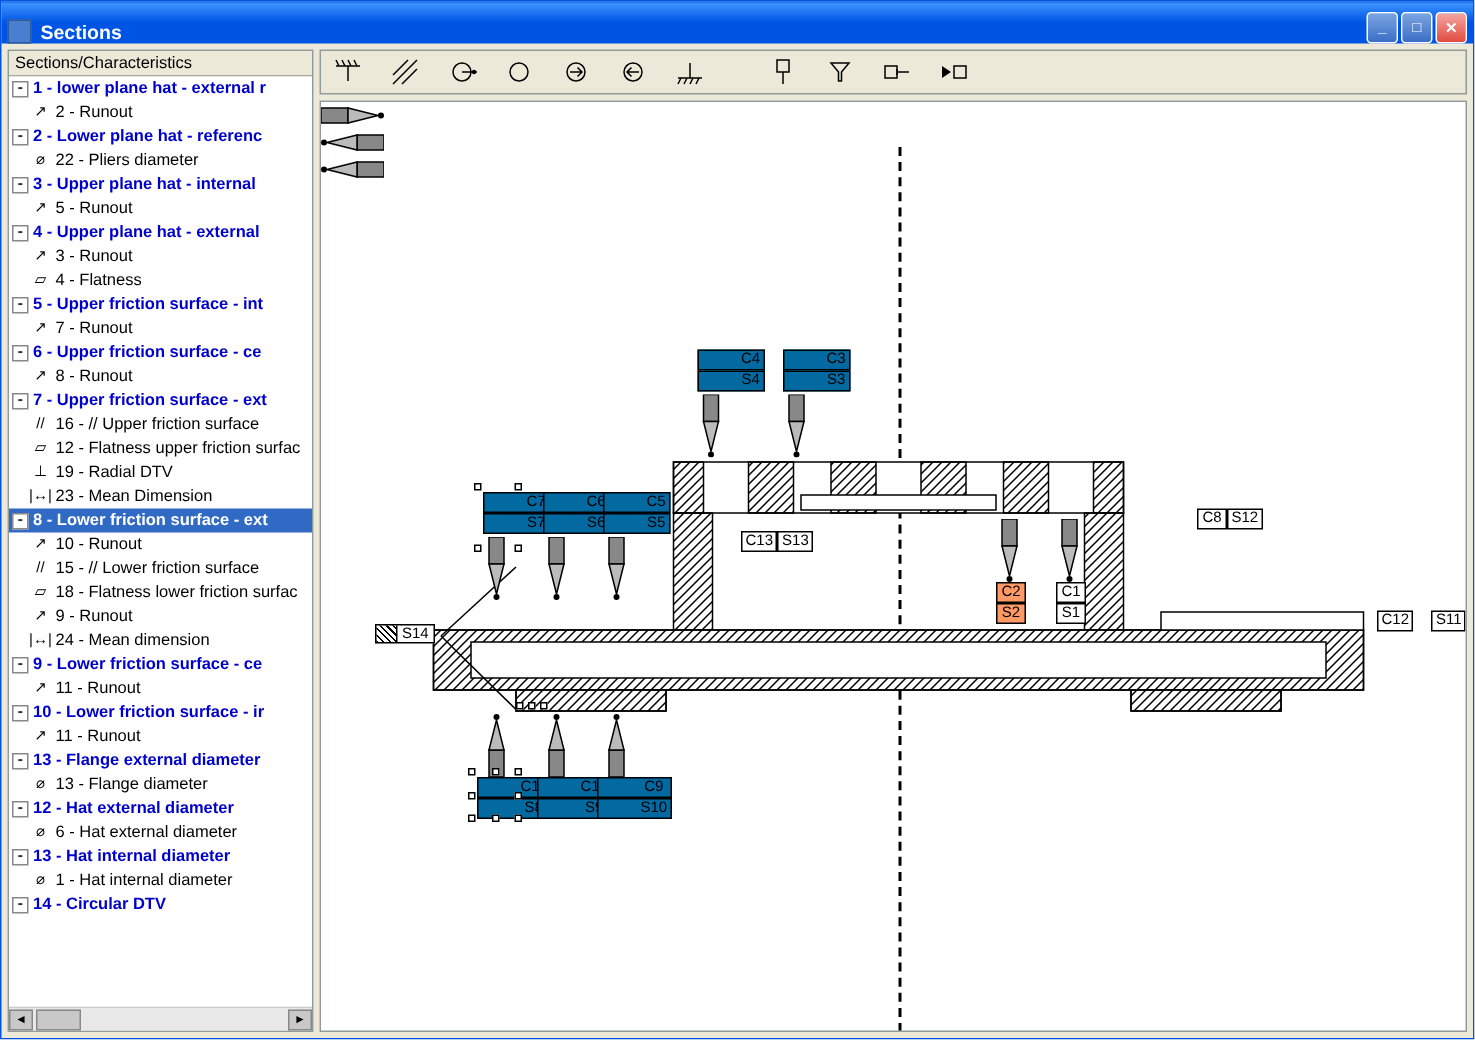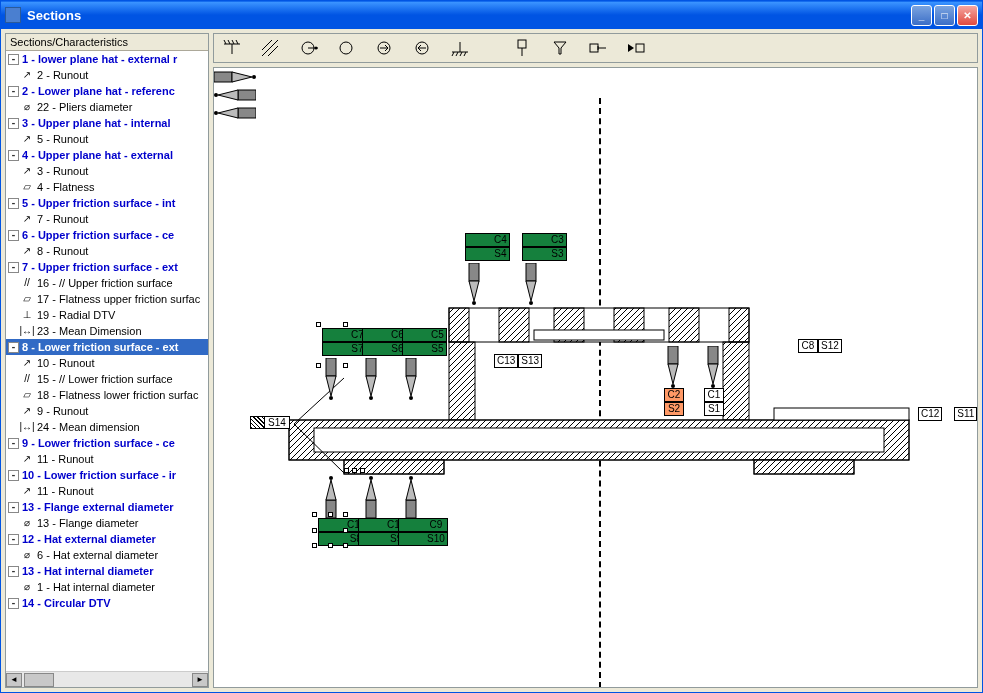--- a/index.html
+++ b/index.html
@@ -1,20 +1,20 @@
 <!DOCTYPE html>
 <html><head>
 <meta charset="utf-8">
 <style>
 * { box-sizing: border-box; margin: 0; padding: 0; }
 body { font-family: Tahoma, Arial, sans-serif; font-size: 11px; background: #fff; }
 
 .window { width: 983px; height: 693px; border: 1px solid #0054E3; background: #ECE9D8; display: flex; flex-direction: column; }
 
-.titlebar { height: 28px; background: linear-gradient(to bottom, #0058E6 0%, #3A93FF 5%, #0054E3 50%, #0054E3 100%); color: white; display: flex; align-items: center; padding: 0 4px; font-weight: bold; font-size: 13px; }
+.titlebar { height: 28px; background: linear-gradient(to bottom, #0058E6 0%, #3A93FF 5%, #0054E3 50%, #0054E3 100%); color: white; display: flex; align-items: flex-end; padding: 0 4px; font-weight: bold; font-size: 13px; }
 .titlebar-icon { width: 16px; height: 16px; background: #4A7FD0; margin-right: 6px; border: 1px solid #2A5A9A; }
 .titlebar-title { flex: 1; }
 .win-btn { width: 21px; height: 21px; margin-left: 2px; border: 1px solid #fff; border-radius: 3px; display: flex; align-items: center; justify-content: center; font-family: Arial; font-size: 10px; font-weight: bold; cursor: pointer; }
 .win-btn.min { background: linear-gradient(to bottom, #7BA4E0, #3B6EC7); }
 .win-btn.max { background: linear-gradient(to bottom, #7BA4E0, #3B6EC7); }
 .win-btn.close { background: linear-gradient(to bottom, #F5A6A0, #E04A3F); }
 
 .body-area { flex: 1; display: flex; padding: 4px; gap: 4px; overflow: hidden; }
 
 .left-panel { width: 204px; display: flex; flex-direction: column; border: 1px solid #919B9C; background: #FCFCFE; }
@@ -36,21 +36,21 @@
 
 .right-panel { flex: 1; display: flex; flex-direction: column; }
 .toolbar { height: 30px; background: #ECE9D8; border: 1px solid #919B9C; display: flex; align-items: center; padding: 0 6px; gap: 14px; }
 .tool-btn { width: 24px; height: 24px; display: flex; align-items: center; justify-content: center; cursor: pointer; }
 .tool-btn svg { width: 20px; height: 20px; }
 
 .canvas { flex: 1; background: white; border: 1px solid #919B9C; position: relative; margin-top: 4px; overflow: hidden; }
 
 .marker { position: absolute; display: flex; flex-direction: column; font-size: 10px; font-family: Arial; }
 .marker .box { border: 1px solid #000; padding: 0 2px; min-width: 20px; text-align: center; line-height: 12px; }
-.marker .box.yellow { background: #15803d; padding-left: 28px; }
+.marker .box.yellow { background: #0369a1; padding-left: 28px; }
 .marker .box.orange { background: #FF9966; }
 .marker .box.white { background: #FFFFFF; }
 .marker-h { flex-direction: row; }
 
 .probe { position: absolute; width: 18px; height: 42px; }
 .probe svg { width: 100%; height: 100%; }
 .probe-h { width: 42px; height: 18px; }
 .probe-h svg { width: 100%; height: 100%; }
 
 .s14-box { position: absolute; display: flex; border: 1px solid #000; background: white; font-size: 10px; }
@@ -141,21 +141,21 @@
           <div class="tree-row section">
             <span class="expander">-</span>
             <span>7 - Upper friction surface - ext</span>
           </div>
           <div class="tree-row">
             <span class="sub-icon">//</span>
             <span>16 - // Upper friction surface</span>
           </div>
           <div class="tree-row">
             <span class="sub-icon">▱</span>
-            <span>17 - Flatness upper friction surfac</span>
+            <span>12 - Flatness upper friction surfac</span>
           </div>
           <div class="tree-row">
             <span class="sub-icon">⊥</span>
             <span>19 - Radial DTV</span>
           </div>
           <div class="tree-row">
             <span class="sub-icon">|↔|</span>
             <span>23 - Mean Dimension</span>
           </div>
           <div class="tree-row section selected">

